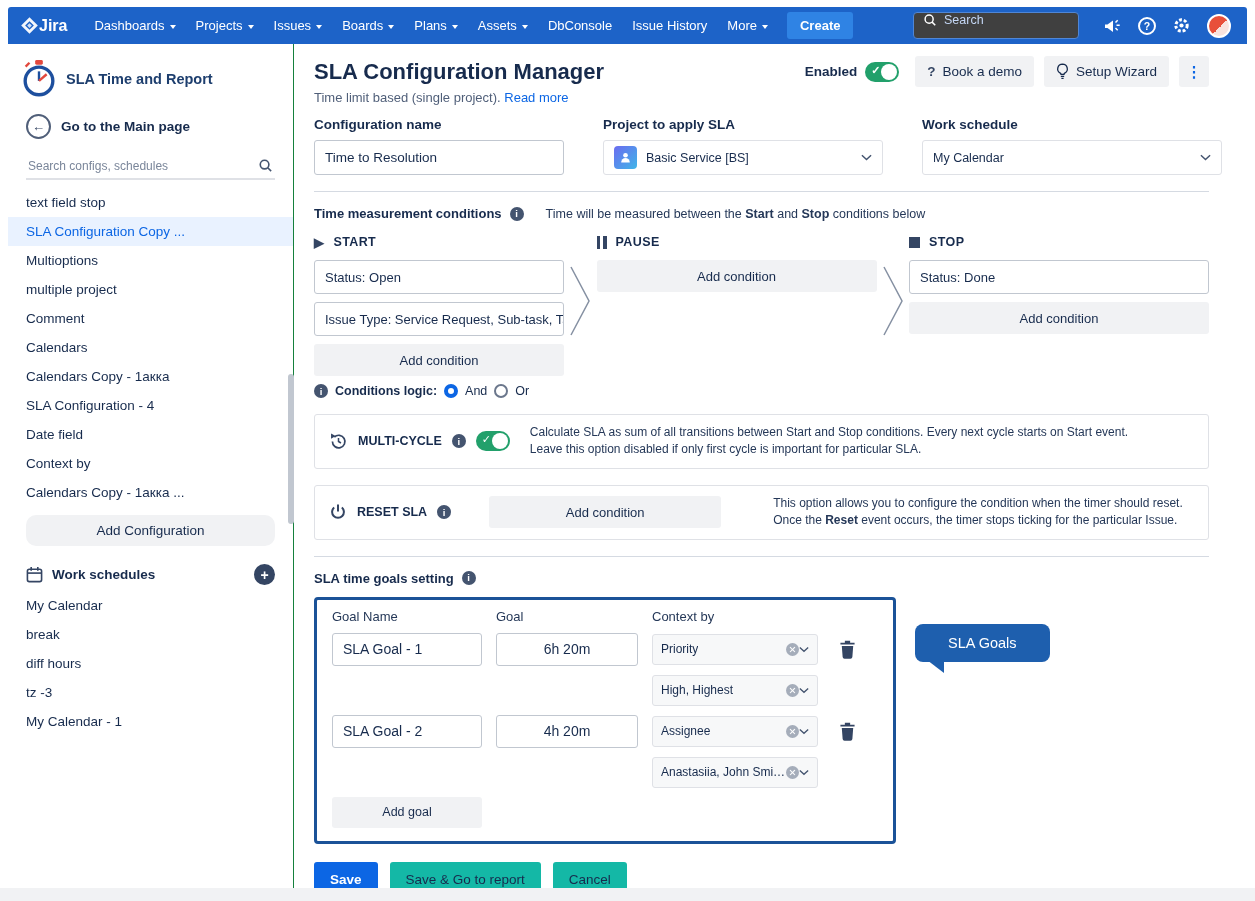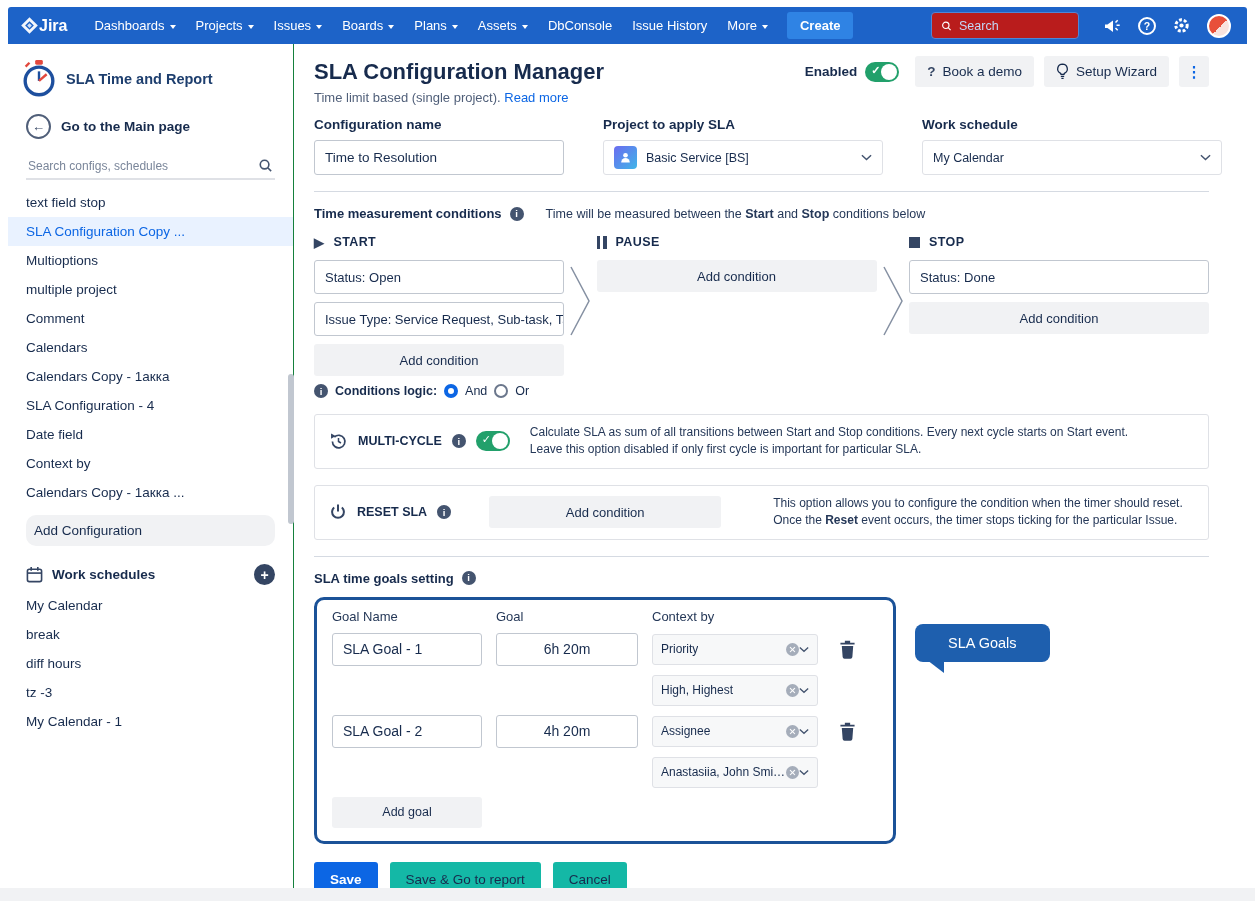--- a/index.html
+++ b/index.html
@@ -6,41 +6,41 @@
   html,body{background:#fff}
   body{font-family:"Liberation Sans",sans-serif;color:#172B4D}
   .page{width:1255px;height:901px;position:relative;background:#fff;overflow:hidden;padding:7px 8px 0 8px}
 
   
   .topnav{height:37px;background:#1D63C8;display:flex;align-items:center;padding:0 12px;gap:2px;color:#fff;border-radius:3px 3px 0 0}
   .brand{display:flex;align-items:center;gap:0;font-size:16px;font-weight:bold;margin-right:16px;cursor:pointer}
   .nav-item{display:flex;align-items:center;gap:5px;font-size:13px;padding:5px 9px;border-radius:3px;cursor:pointer;white-space:nowrap}
   .caret{width:0;height:0;border-left:3.5px solid transparent;border-right:3.5px solid transparent;border-top:4px solid #fff;margin-top:2px}
   .create-btn{background:#2F83E4;border-radius:3px;padding:6px 13px;font-size:13px;font-weight:bold;margin-left:8px;cursor:pointer}
-  .nav-search{display:flex;align-items:center;gap:7px;background:#b91c1c;border:1px solid #4F86D6;border-radius:4px;height:27px;padding:0 9px;width:148px;margin-left:auto}
+  .nav-search{display:flex;align-items:flex-start;gap:7px;background:#404040;border:1px solid #4F86D6;border-radius:4px;height:27px;padding:0 9px;width:166px;margin-left:auto}
   .nav-search input{background:transparent;border:none;outline:none;color:#fff;font-size:12.5px;width:110px;font-family:inherit}
   .nav-search input::placeholder{color:#C4D7F5}
   .nav-icons{display:flex;align-items:center;gap:16px;margin-left:22px;margin-right:4px}
   .nav-icon-btn{display:flex;align-items:center;justify-content:center;cursor:pointer}
   .help-circle{width:18px;height:18px;border-radius:50%;border:2px solid #fff;font-size:10.5px;font-weight:bold;display:flex;align-items:center;justify-content:center}
   .avatar{width:24px;height:24px;border-radius:50%;background:linear-gradient(135deg,#E8503A 55%,#F8E3DE 55%);border:2px solid #fff}
 
   
   .body{display:flex;position:relative;height:844px}
   .sidebar{width:286px;border-right:1px solid #15803d;padding-top:8px;overflow:hidden;flex:none}
   .app-row{display:flex;align-items:center;gap:6px;padding:6px 10px 4px}
   .app-name{font-weight:bold;font-size:14.5px;color:#1D3E6E}
   .back-row{display:flex;align-items:center;gap:10px;padding:10px 18px 6px;font-weight:bold;font-size:13.5px;cursor:pointer}
   .back-circle{width:25px;height:25px;border-radius:50%;border:2px solid #505F79;display:flex;align-items:center;justify-content:center;font-size:13px;color:#344563;font-weight:bold;flex:none}
   .side-search{display:flex;align-items:center;margin:8px 18px 8px;border-bottom:2px solid #DFE1E6;padding:5px 2px}
   .side-search input{flex:1;border:none;outline:none;font-size:12px;color:#172B4D;font-family:inherit}
   .side-search input::placeholder{color:#7A869A}
   .cfg-item{padding:7px 18px;font-size:13.5px;cursor:pointer;white-space:nowrap;overflow:hidden;text-overflow:ellipsis}
   .cfg-item.selected{background:#E9F2FF;color:#0C66E4}
-  .add-config{margin:8px 18px;background:#F1F2F4;border-radius:10px;text-align:left;padding:8px;font-weight:500;font-size:13.5px;cursor:pointer}
+  .add-config{margin:8px 18px;background:#F1F2F4;border-radius:10px;text-align:center;padding:8px;font-weight:500;font-size:13.5px;cursor:pointer}
   .ws-header{display:flex;align-items:center;gap:9px;padding:10px 18px 6px;font-weight:bold;font-size:13.5px}
   .plus-circle{margin-left:auto;width:21px;height:21px;border-radius:50%;background:#344563;color:#fff;display:flex;align-items:center;justify-content:center;font-size:14px;cursor:pointer}
   .side-scrollbar{position:absolute;left:280px;top:330px;width:6px;height:150px;border-radius:3px;background:#C1C7D0;cursor:pointer}
 
   
   .main{flex:1;padding:12px 38px 0 20px;position:relative;overflow:hidden}
   .header-row{display:flex;align-items:center}
   .page-title{font-size:22px;font-weight:bold;color:#172B4D}
   .header-controls{margin-left:auto;display:flex;align-items:center;gap:10px}
   .enabled-wrap{display:flex;align-items:center;gap:8px;font-weight:bold;font-size:13.5px;margin-right:6px}
@@ -84,21 +84,21 @@
   .radio.off{border:2px solid #6B778C}
 
   .opt-box{border:1px solid #DFE1E6;border-radius:3px;padding:9px 14px;display:flex;align-items:center;gap:10px;margin-top:16px}
   .opt-label{font-weight:bold;font-size:12.5px;white-space:nowrap}
   .opt-desc{font-size:12px;color:#253858;line-height:1.45;margin-left:10px}
   .reset-btn{width:232px;height:32px;background:#F1F2F4;border-radius:3px;display:flex;align-items:center;justify-content:center;font-size:13px;font-weight:500;cursor:pointer;margin-left:28px;flex:none}
   .reset-desc{margin-left:42px}
 
   .goals-title-row{display:flex;gap:8px;margin-top:14px}
   .goals-wrap{position:relative;margin-top:11px}
-  .goals-panel{width:582px;border:3px solid #1B5298;border-radius:10px;padding:9px 15px 13px;background:#fff}
+  .goals-panel{width:582px;border:3px solid #1B5298;border-radius:4px;padding:9px 15px 13px;background:#fff}
   .goals-grid{display:grid;grid-template-columns:150px 142px 166px 30px;column-gap:14px;row-gap:9px;align-items:center}
   .goals-grid .hdr{font-size:13px;color:#253858}
   .goal-input{height:33px;border:1px solid #C1C7D0;border-radius:3px;padding:0 10px;font-size:14px;width:100%;font-family:Liberation Sans, sans-serif;outline:none;color:#172B4D}
   .goal-input.center{text-align:center}
   .ctx-select{height:31px;background:#F7F8F9;border:1px solid #DFE1E6;border-radius:3px;display:flex;align-items:center;padding:0 8px;font-size:12px;cursor:pointer}
   .ctx-select .lbl{white-space:nowrap;overflow:hidden;text-overflow:ellipsis}
   .clear-dot{margin-left:auto;width:13px;height:13px;border-radius:50%;background:#A5ADBA;color:#fff;font-size:9.5px;display:flex;align-items:center;justify-content:center;flex:none;cursor:pointer}
   .trash-btn{display:flex;align-items:flex-start;justify-content:center;cursor:pointer}
   .add-goal{grid-column:1;height:31px;background:#F1F2F4;border-radius:3px;display:flex;align-items:center;justify-content:center;font-size:12.5px;font-weight:500;cursor:pointer}
   .callout{position:absolute;left:601px;top:27px;background:#1E5FAE;color:#fff;border-radius:8px;padding:11px 33px;font-size:14.5px;font-weight:500}

